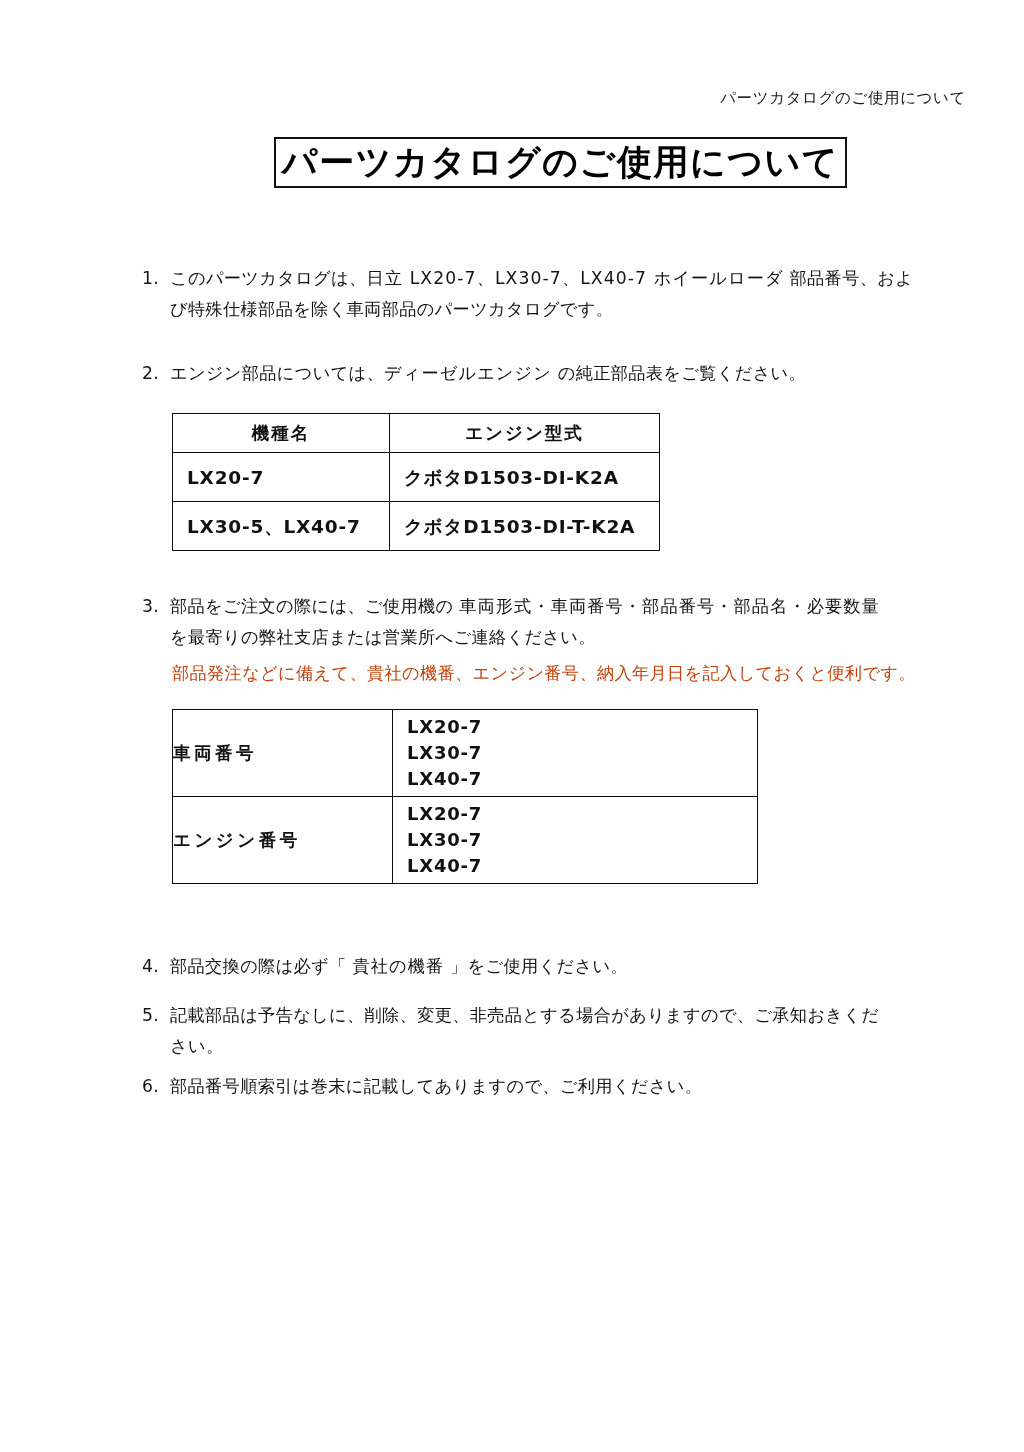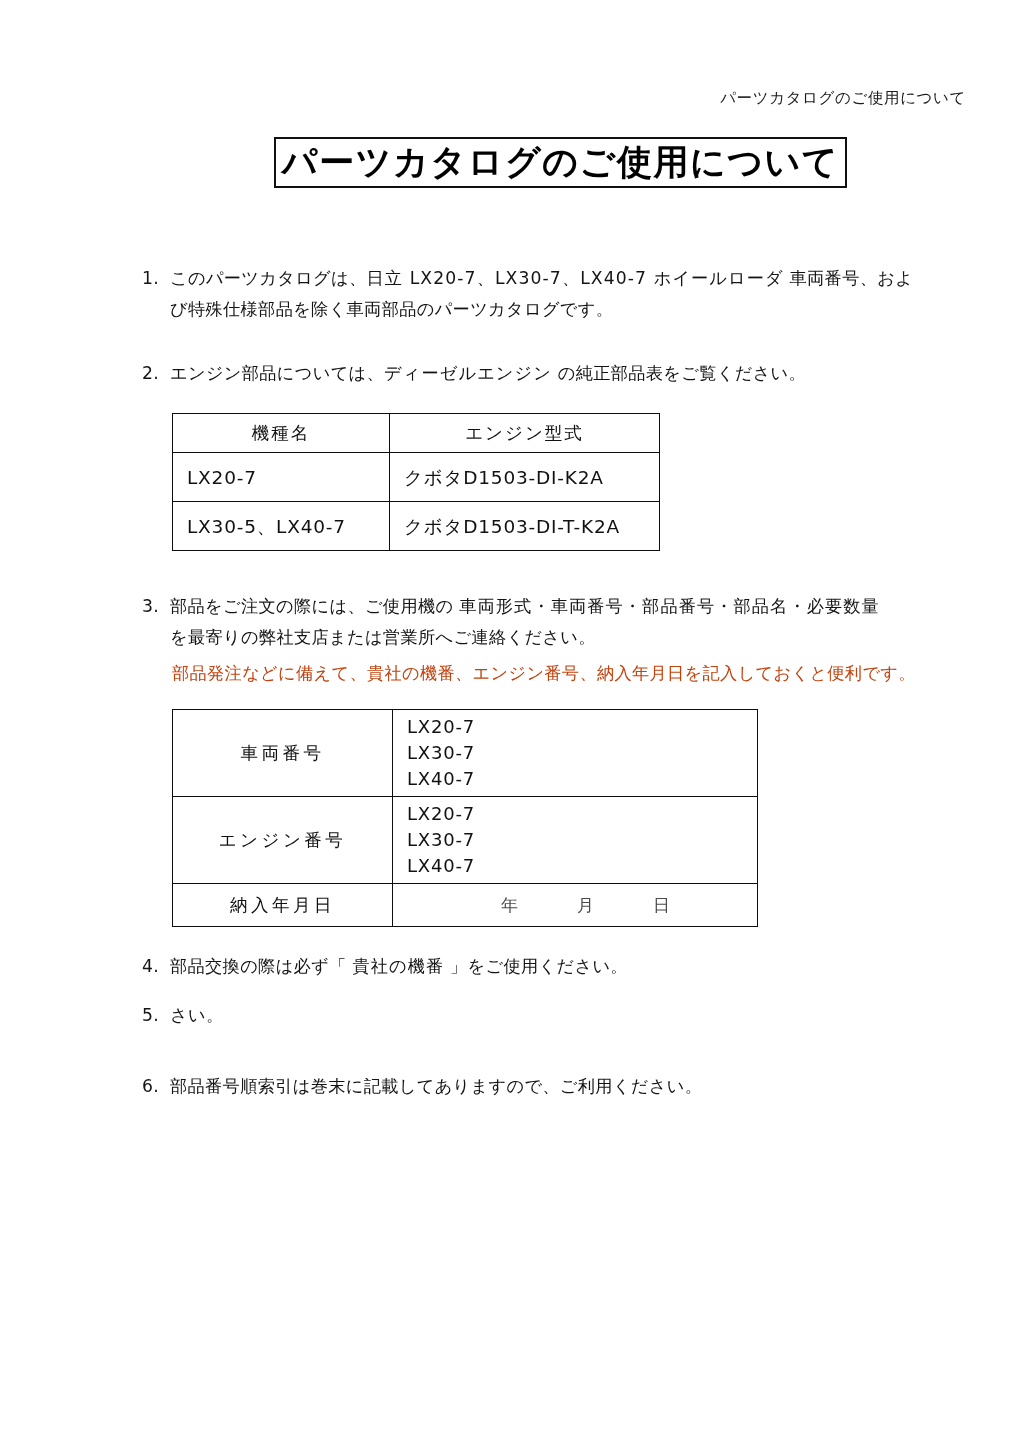--- a/index.html
+++ b/index.html
@@ -104,21 +104,21 @@
     position: absolute;
     border-collapse: collapse;
     font-size: 17.5px;
     color: #111111;
     table-layout: fixed;
   }
   table.doc-table td,
   table.doc-table th {
     border: 1.6px solid #0d0d0d;
     padding: 0;
-    font-weight: 400;
+    font-weight: 700;
     vertical-align: middle;
   }
 
   
   #engine-table {
     left: 172px;
     top: 413px;
     width: 487px;
   }
   #engine-table .hd {
@@ -139,21 +139,20 @@
 
   
   #record-table {
     left: 172px;
     top: 709px;
     width: 585px;
   }
   #record-table col.r1 { width: 220px; }
   #record-table col.r2 { width: 365px; }
   #record-table .lbl {
-    text-align: center;
     letter-spacing: 3.5px;
     font-size: 17.5px;
   }
   #record-table .models {
     padding: 4px 0 4px 14px;
     line-height: 26px;
     font-size: 18px;
     letter-spacing: 0.8px;
     text-align: left;
   }
@@ -178,21 +177,21 @@
 
   <div class="running-header">パーツカタログのご使用について</div>
 
   <div class="title-box">
     <span class="title-text">パーツカタログのご使用について</span>
   </div>
 
   <div class="item" id="item-1" style="top:263px;">
     <span class="num">1.</span>
     <span class="body">
-        <span class="line"><span>このパーツカタログは、</span><span class="b bsp">日立 LX20-7、LX30-7、LX40-7 ホイールローダ</span><span> 車両番号、およ</span></span>
+        <span class="line"><span>このパーツカタログは、</span><span class="b bsp">日立 LX20-7、LX30-7、LX40-7 ホイールローダ</span><span> 部品番号、およ</span></span>
         <span class="line"><span>び特殊仕様部品を除く車両部品のパーツカタログです。</span></span>
       </span>
   </div>
 
   <div class="item" id="item-2" style="top:358px;">
     <span class="num">2.</span>
     <span class="body">
         <span class="line"><span>エンジン部品については、</span><span class="b bsp">ディーゼルエンジン</span><span> の純正部品表をご覧ください。</span></span>
       </span>
   </div>
@@ -245,43 +244,34 @@
         </td>
       </tr>
       <tr>
         <td class="lbl">エンジン番号</td>
         <td class="models">
           <span>LX20-7</span>
           <span>LX30-7</span>
           <span>LX40-7</span>
         </td>
       </tr>
-      <tr class="date-row">
-        <td class="lbl">納入年月日</td>
-        <td class="date-cell">
-          <div class="date-marks">
-            <span>年</span>
-            <span>月</span>
-            <span>日</span>
-          </div>
-        </td>
-      </tr>
     </tbody>
   </table>
 
   <div class="item" id="item-4" style="top:951px;">
     <span class="num">4.</span>
     <span class="body">
         <span class="line"><span>部品交換の際は必ず「 </span><span class="b bsp">貴社の機番</span><span> 」をご使用ください。</span></span>
       </span>
   </div>
 
   <div class="item" id="item-5" style="top:1000px;">
     <span class="num">5.</span>
     <span class="body">
+        <span class="line"><span>記載部品は予告なしに、削除、変更、非売品とする場合がありますので、ご承知おきくだ</span></span>
         <span class="line"><span>さい。</span></span>
       </span>
   </div>
 
   <div class="item" id="item-6" style="top:1071px;">
     <span class="num">6.</span>
     <span class="body">
         <span class="line"><span>部品番号順索引は巻末に記載してありますので、ご利用ください。</span></span>
       </span>
   </div>

